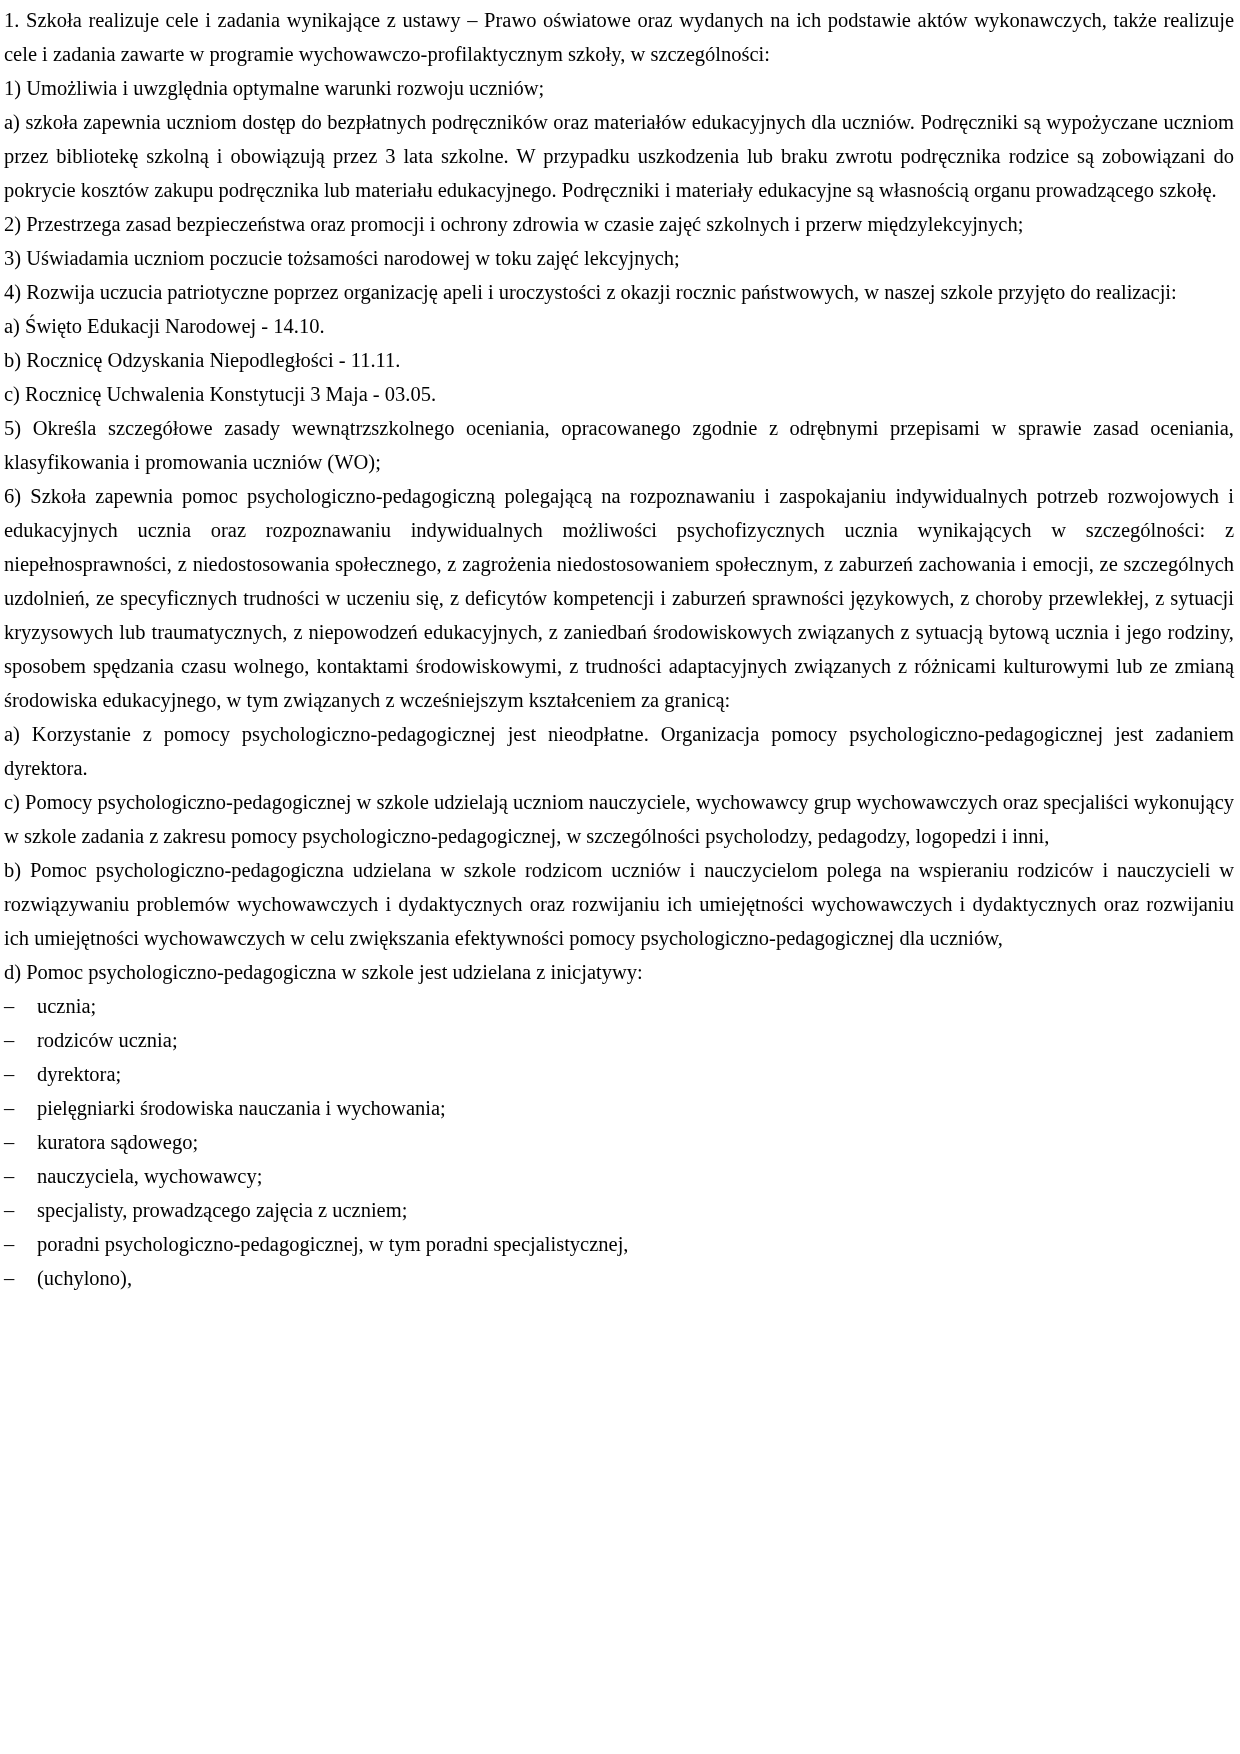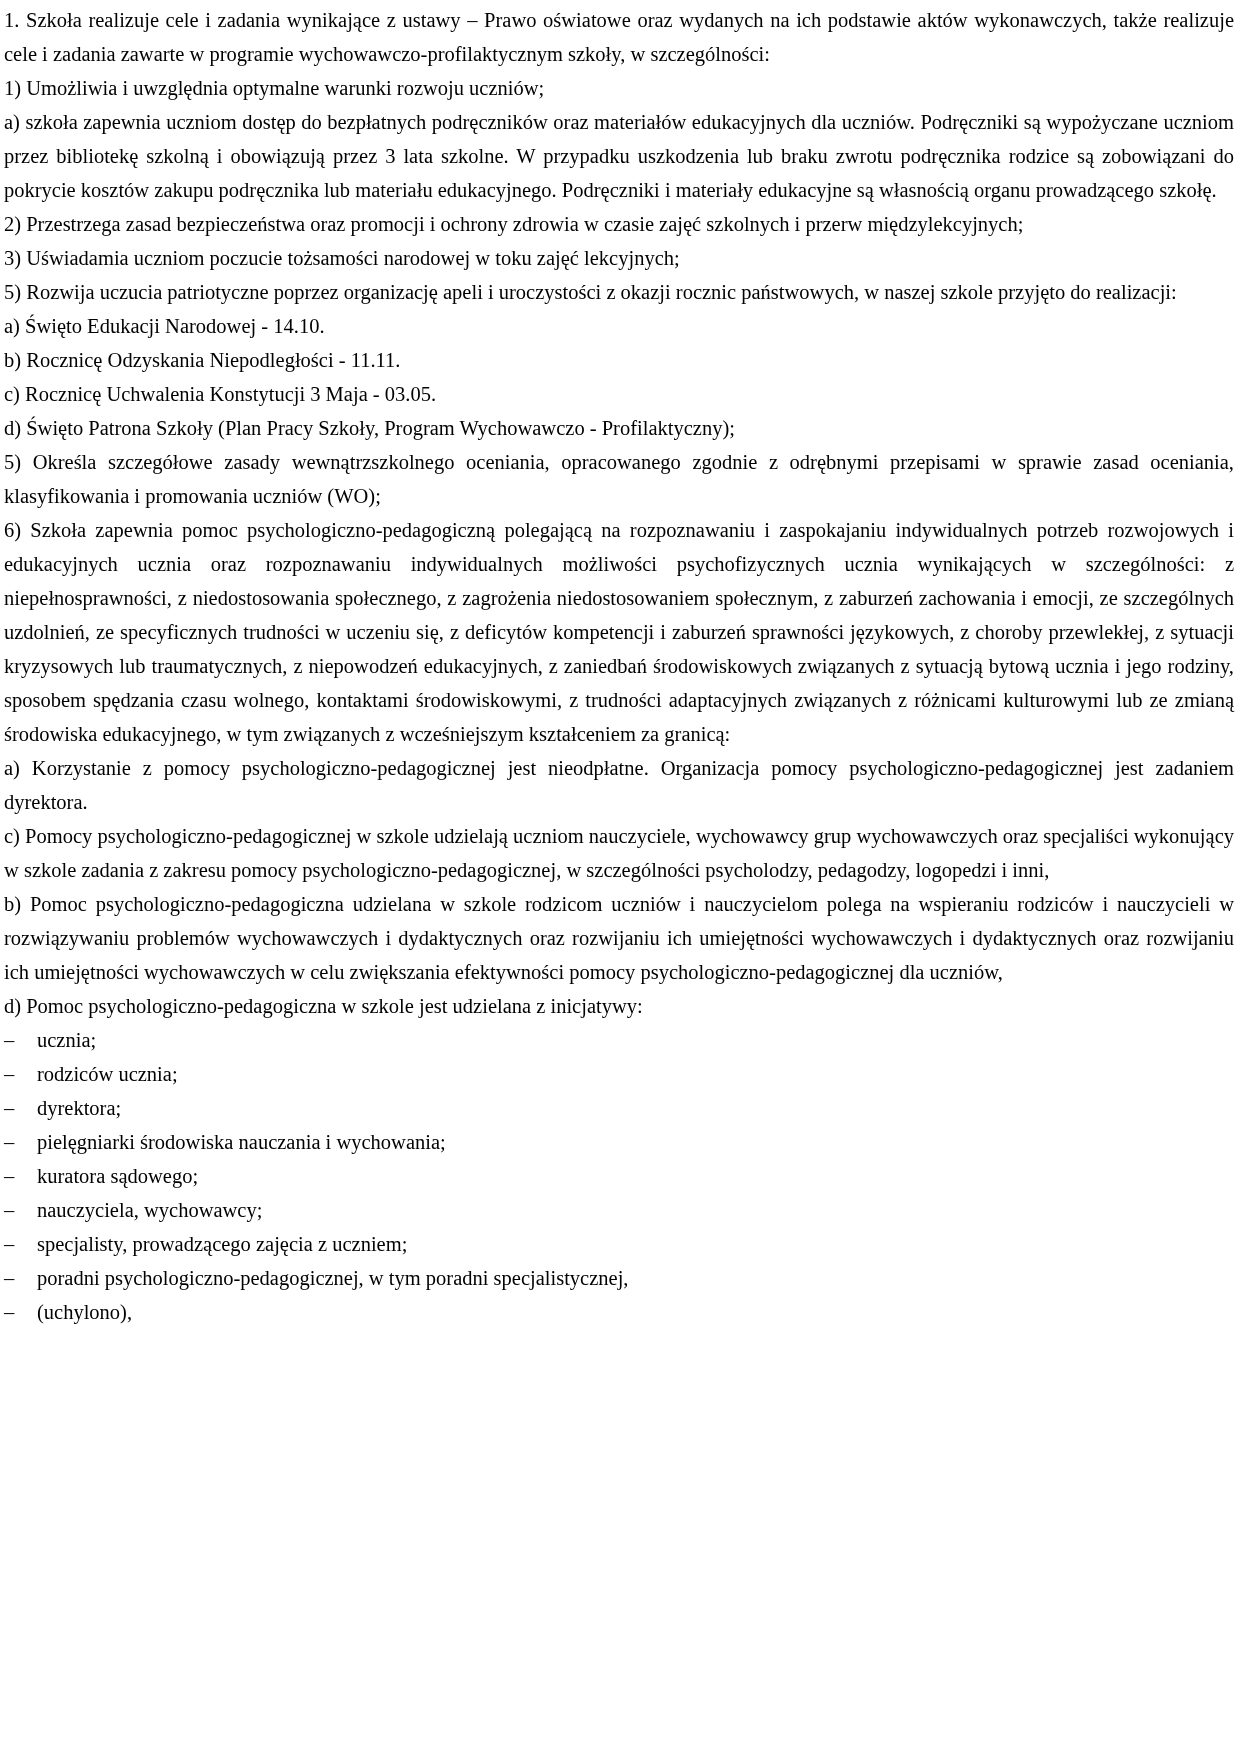--- a/index.html
+++ b/index.html
@@ -48,25 +48,24 @@
 <div class="page">
 
   <p class="para">1. Szkoła realizuje cele i zadania wynikające z ustawy – Prawo oświatowe oraz wydanych na ich podstawie aktów wykonawczych, także realizuje cele i zadania zawarte w programie wychowawczo-profilaktycznym szkoły, w szczególności:</p>
 
   <p class="para">1) Umożliwia i uwzględnia optymalne warunki rozwoju uczniów;</p>
   <p class="para">a) szkoła zapewnia uczniom dostęp do bezpłatnych podręczników oraz materiałów edukacyjnych dla uczniów. Podręczniki są wypożyczane uczniom przez bibliotekę szkolną i obowiązują przez 3 lata szkolne. W przypadku uszkodzenia lub braku zwrotu podręcznika rodzice są zobowiązani do pokrycie kosztów zakupu podręcznika lub materiału edukacyjnego. Podręczniki i materiały edukacyjne są własnością organu prowadzącego szkołę.</p>
 
   <p class="para">2) Przestrzega zasad bezpieczeństwa oraz promocji i ochrony zdrowia w czasie zajęć szkolnych i przerw międzylekcyjnych;</p>
   <p class="para">3) Uświadamia uczniom poczucie tożsamości narodowej w toku zajęć lekcyjnych;</p>
 
-  <p class="para">5) Rozwija uczucia patriotyczne poprzez organizację apeli i uroczystości z okazji rocznic państwowych, w naszej szkole przyjęto do realizacji:</p>
+  <p class="para">4) Rozwija uczucia patriotyczne poprzez organizację apeli i uroczystości z okazji rocznic państwowych, w naszej szkole przyjęto do realizacji:</p>
   <p class="para">a) Święto Edukacji Narodowej - 14.10.</p>
   <p class="para">b) Rocznicę Odzyskania Niepodległości - 11.11.</p>
   <p class="para">c) Rocznicę Uchwalenia Konstytucji 3 Maja - 03.05.</p>
-  <p class="para">d) Święto Patrona Szkoły (Plan Pracy Szkoły, Program Wychowawczo - Profilaktyczny);</p>
 
   <p class="para"><span>5) Określa szczegółowe zasady wewnątrzszkolnego oceniania, opracowanego zgodnie z odrębnymi przepisami w sprawie zasad oceniania, klasyfikowania i promowania uczniów </span><strong>(WO)</strong><span>;</span></p>
 
   <p class="para">6) Szkoła zapewnia pomoc psychologiczno-pedagogiczną polegającą na rozpoznawaniu i zaspokajaniu indywidualnych potrzeb rozwojowych i edukacyjnych ucznia oraz rozpoznawaniu indywidualnych możliwości psychofizycznych ucznia wynikających w szczególności: z niepełnosprawności, z niedostosowania społecznego, z zagrożenia niedostosowaniem społecznym, z zaburzeń zachowania i emocji, ze szczególnych uzdolnień, ze specyficznych trudności w uczeniu się, z deficytów kompetencji i zaburzeń sprawności językowych, z choroby przewlekłej, z sytuacji kryzysowych lub traumatycznych, z niepowodzeń edukacyjnych, z zaniedbań środowiskowych związanych z sytuacją bytową ucznia i jego rodziny, sposobem spędzania czasu wolnego, kontaktami środowiskowymi, z trudności adaptacyjnych związanych z różnicami kulturowymi lub ze zmianą środowiska edukacyjnego, w tym związanych z wcześniejszym kształceniem za granicą:</p>
   <p class="para">a) Korzystanie z pomocy psychologiczno-pedagogicznej jest nieodpłatne. Organizacja pomocy psychologiczno-pedagogicznej jest zadaniem dyrektora.</p>
   <p class="para">c) Pomocy psychologiczno-pedagogicznej w szkole udzielają uczniom nauczyciele, wychowawcy grup wychowawczych oraz specjaliści wykonujący w szkole zadania z zakresu pomocy psychologiczno-pedagogicznej, w szczególności psycholodzy, pedagodzy, logopedzi i inni,</p>
   <p class="para">b) Pomoc psychologiczno-pedagogiczna udzielana w szkole rodzicom uczniów i nauczycielom polega na wspieraniu rodziców i nauczycieli w rozwiązywaniu problemów wychowawczych i dydaktycznych oraz rozwijaniu ich umiejętności wychowawczych i dydaktycznych oraz rozwijaniu ich umiejętności wychowawczych w celu zwiększania efektywności pomocy psychologiczno-pedagogicznej dla uczniów,</p>
   <p class="para">d) Pomoc psychologiczno-pedagogiczna w szkole jest udzielana z inicjatywy:</p>
 
   <div class="dash-list">

